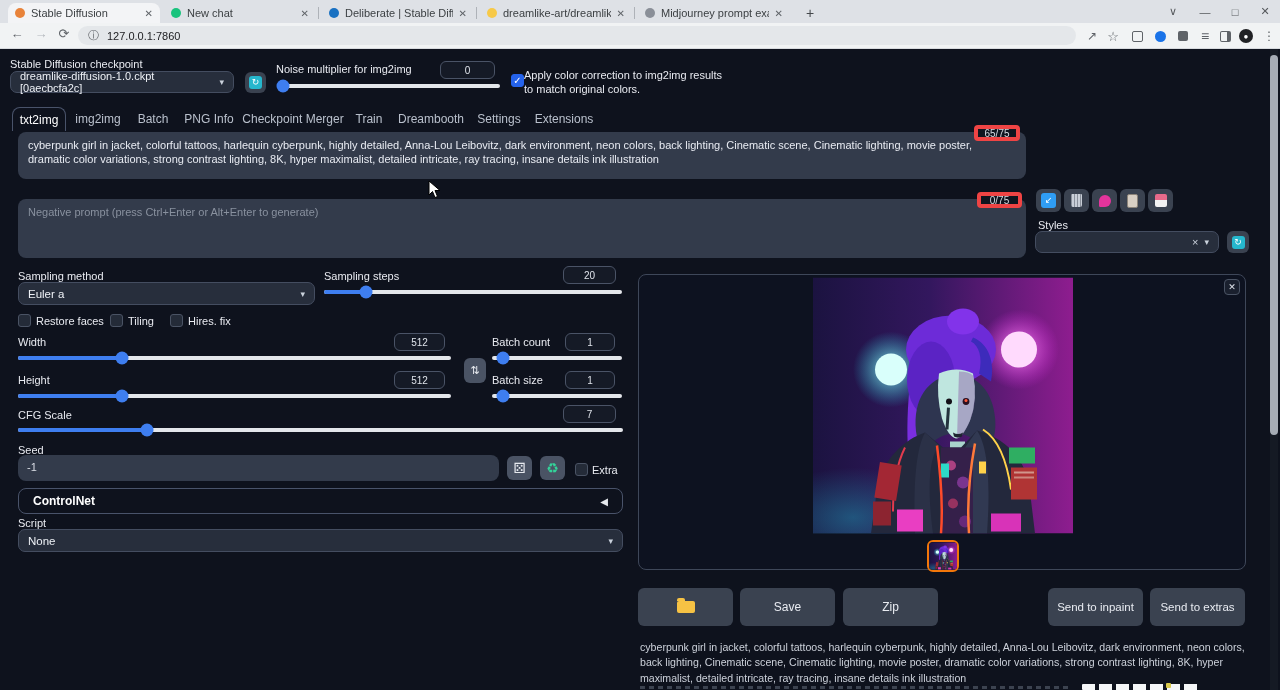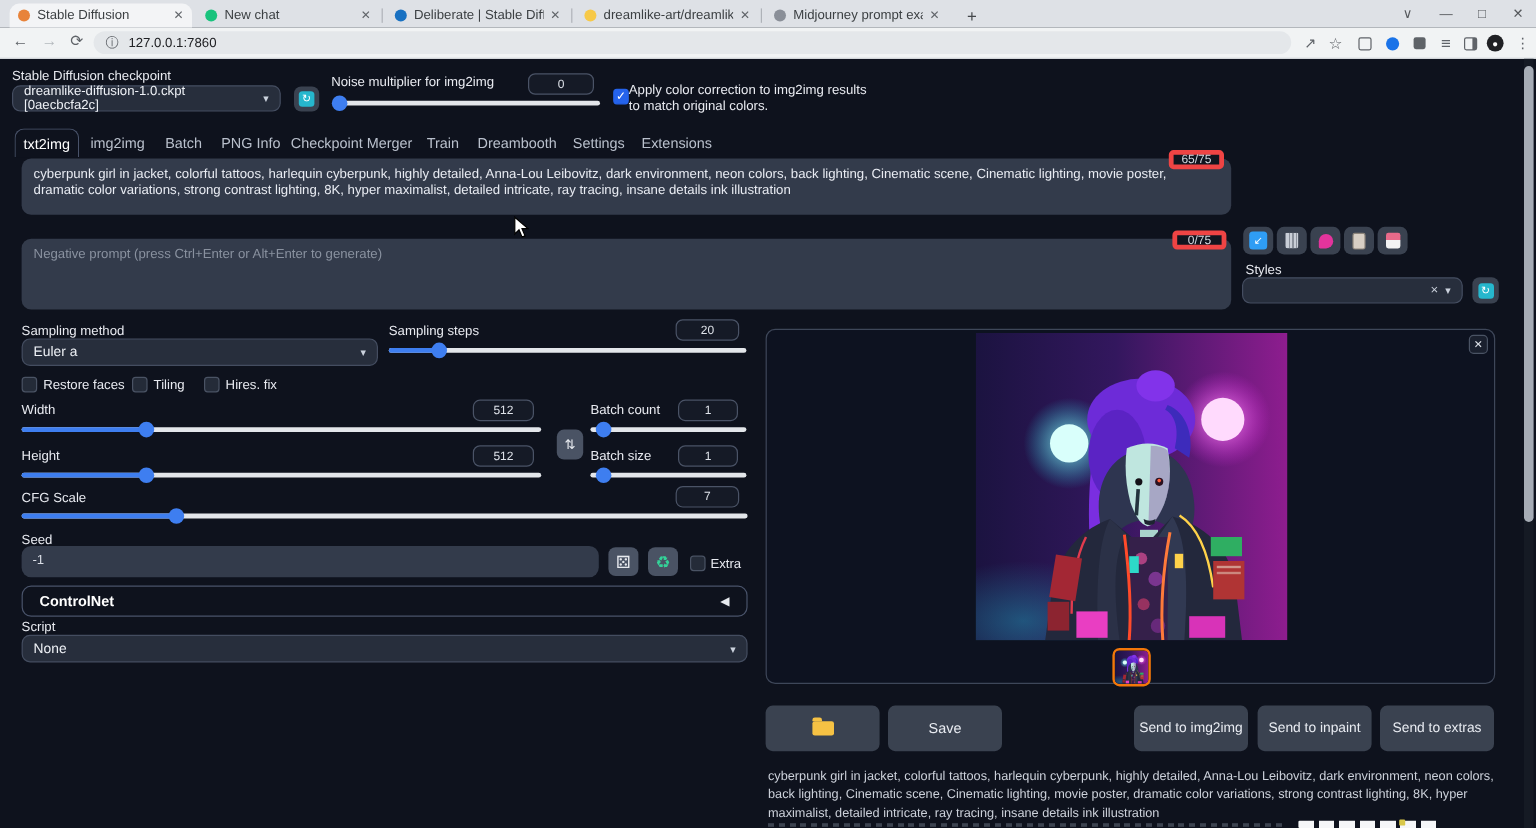--- a/index.html
+++ b/index.html
@@ -368,21 +368,21 @@
       <svg width="28" height="28" viewBox="0 0 260 256">
           <use href="#genimg"></use>
         </svg>
     </div>
   </div>
 
   <div class="obtn" style="left:638px">
     <span class="folder"></span>
   </div>
   <div class="obtn" style="left:740px;font-size:12px">Save</div>
-  <div class="obtn" style="left:945px">Send to img2img</div>
+  <div class="obtn" style="left:843px;font-size:12px">Zip</div>
   <div class="obtn" style="left:1048px">Send to inpaint</div>
   <div class="obtn" style="left:1150px">Send to extras</div>
 
   <div class="infotext">cyberpunk girl in jacket, colorful tattoos, harlequin cyberpunk, highly detailed, Anna-Lou Leibovitz, dark environment, neon colors, back lighting, Cinematic scene, Cinematic lighting, movie poster, dramatic color variations, strong contrast lighting, 8K, hyper maximalist, detailed intricate, ray tracing, insane details ink illustration</div>
   <div class="cutline1"></div>
   <div class="cutline2"></div>
   <div class="cutdot"></div>
 
   <div class="scrollbar">
     <div class="scrollthumb"></div>

